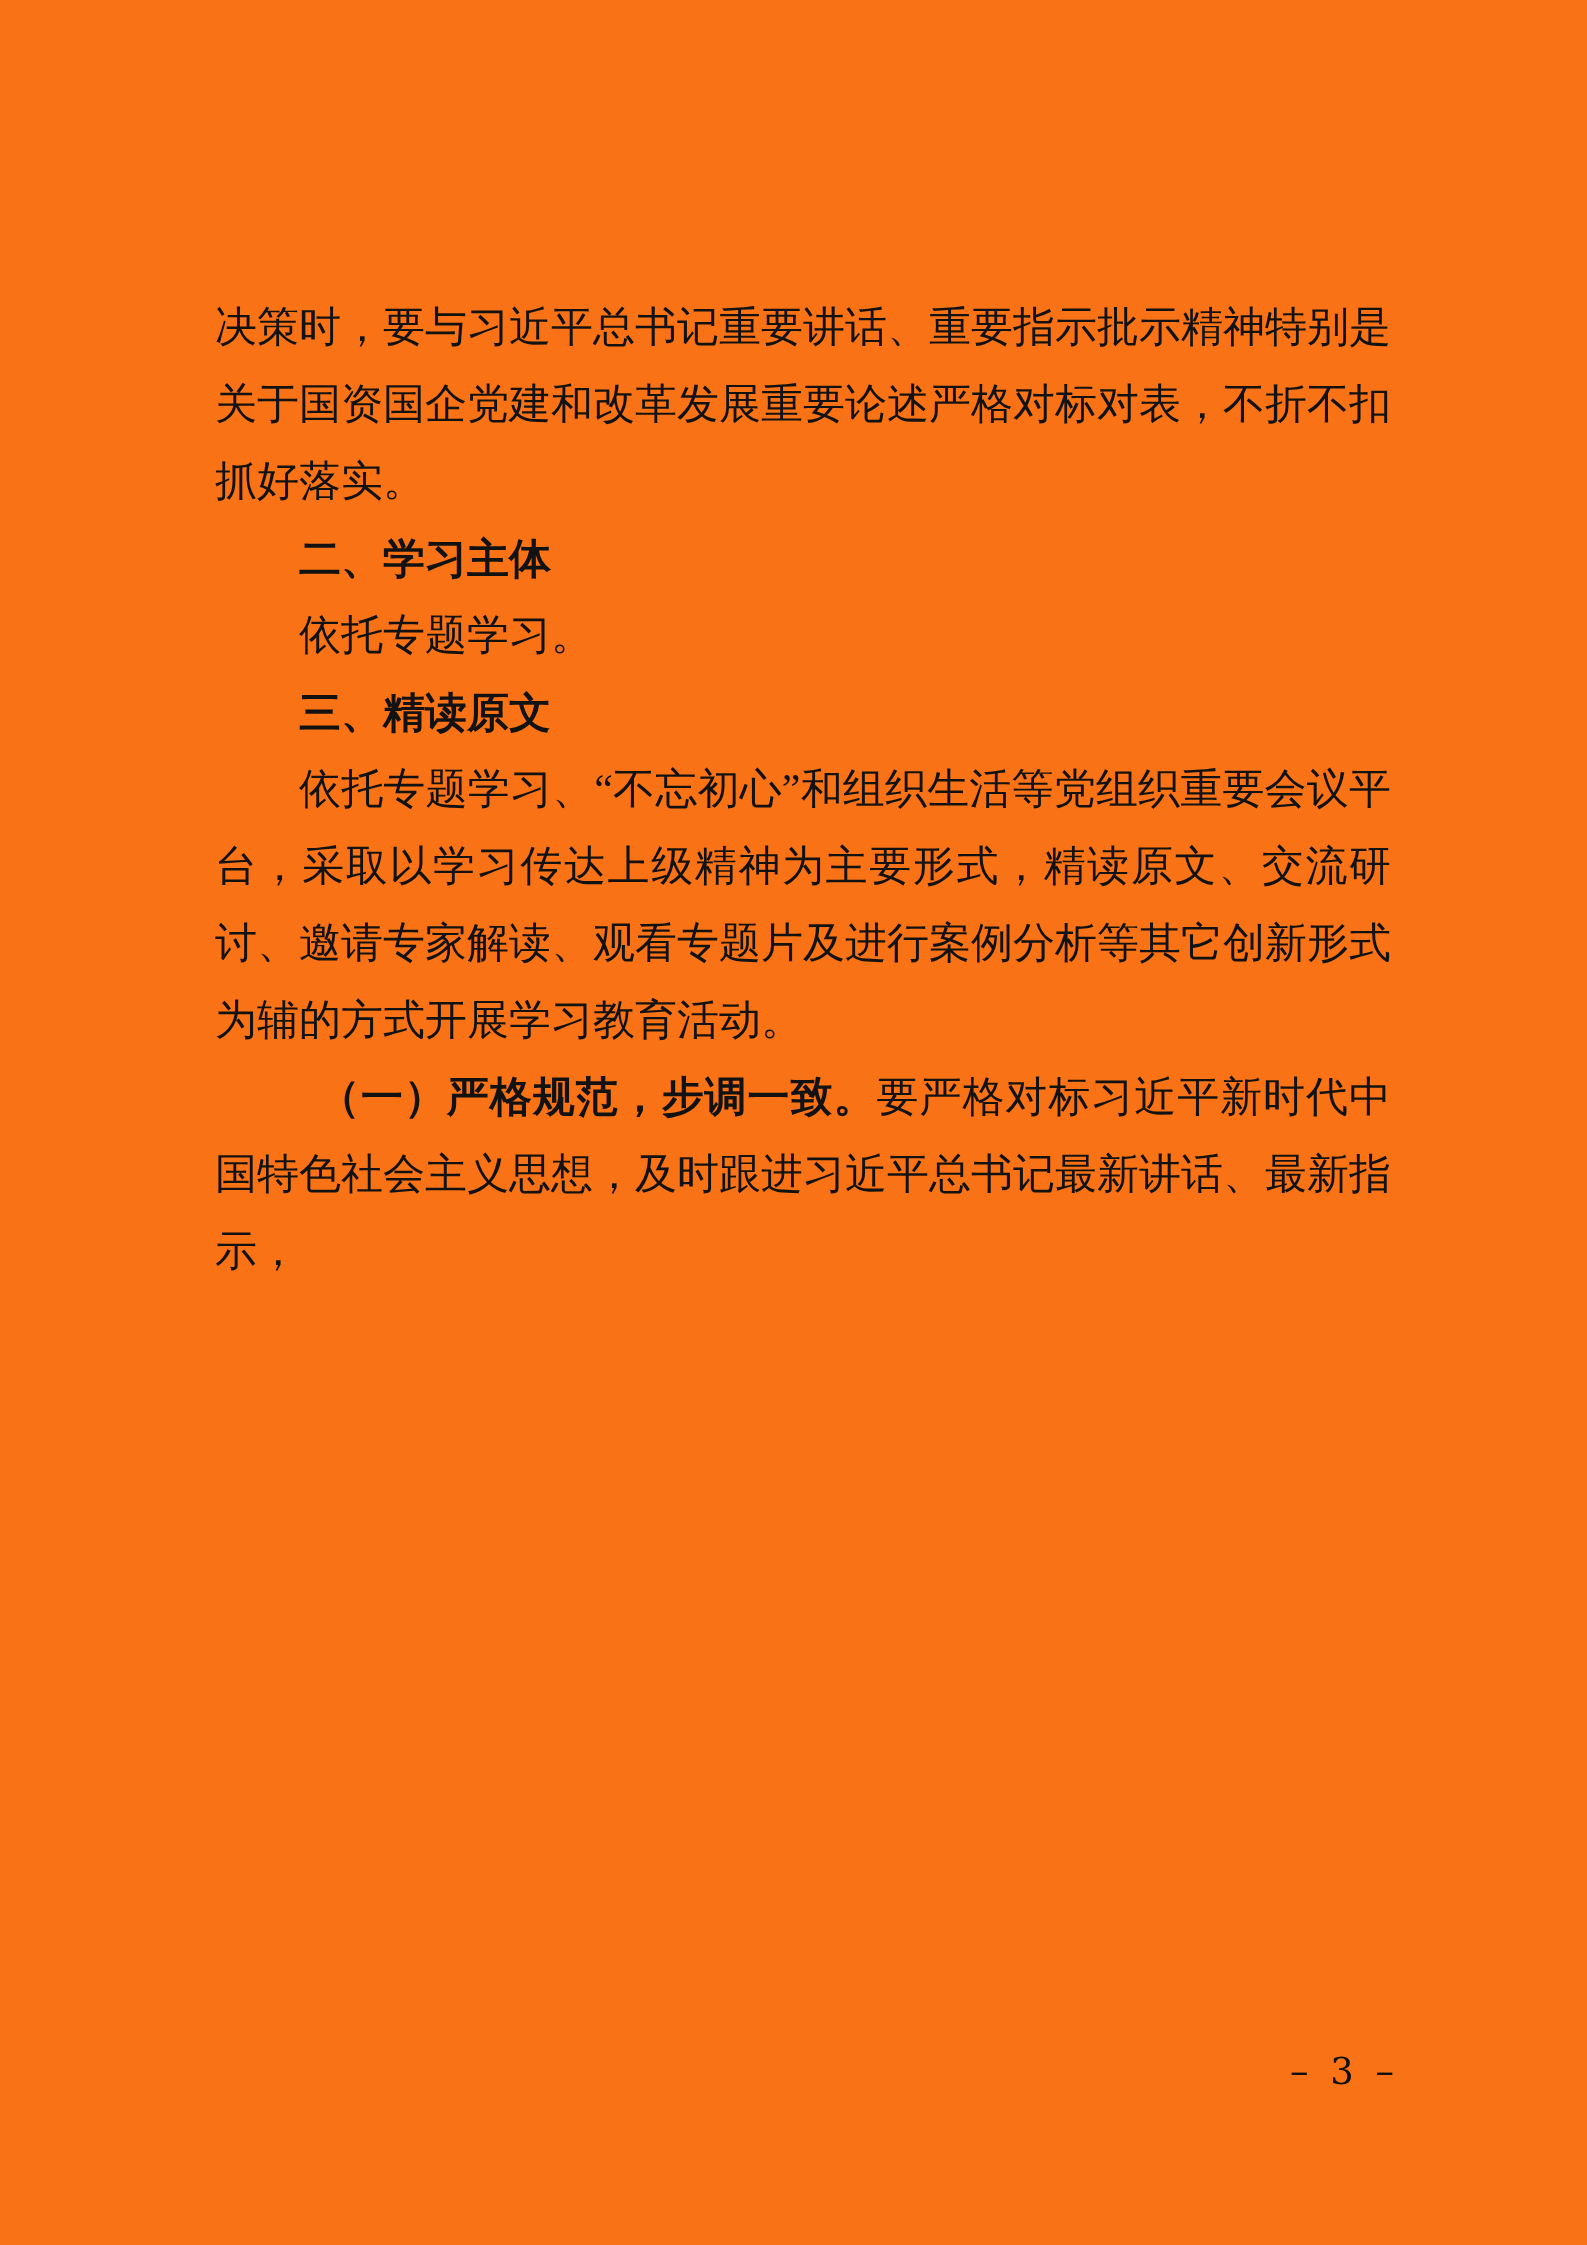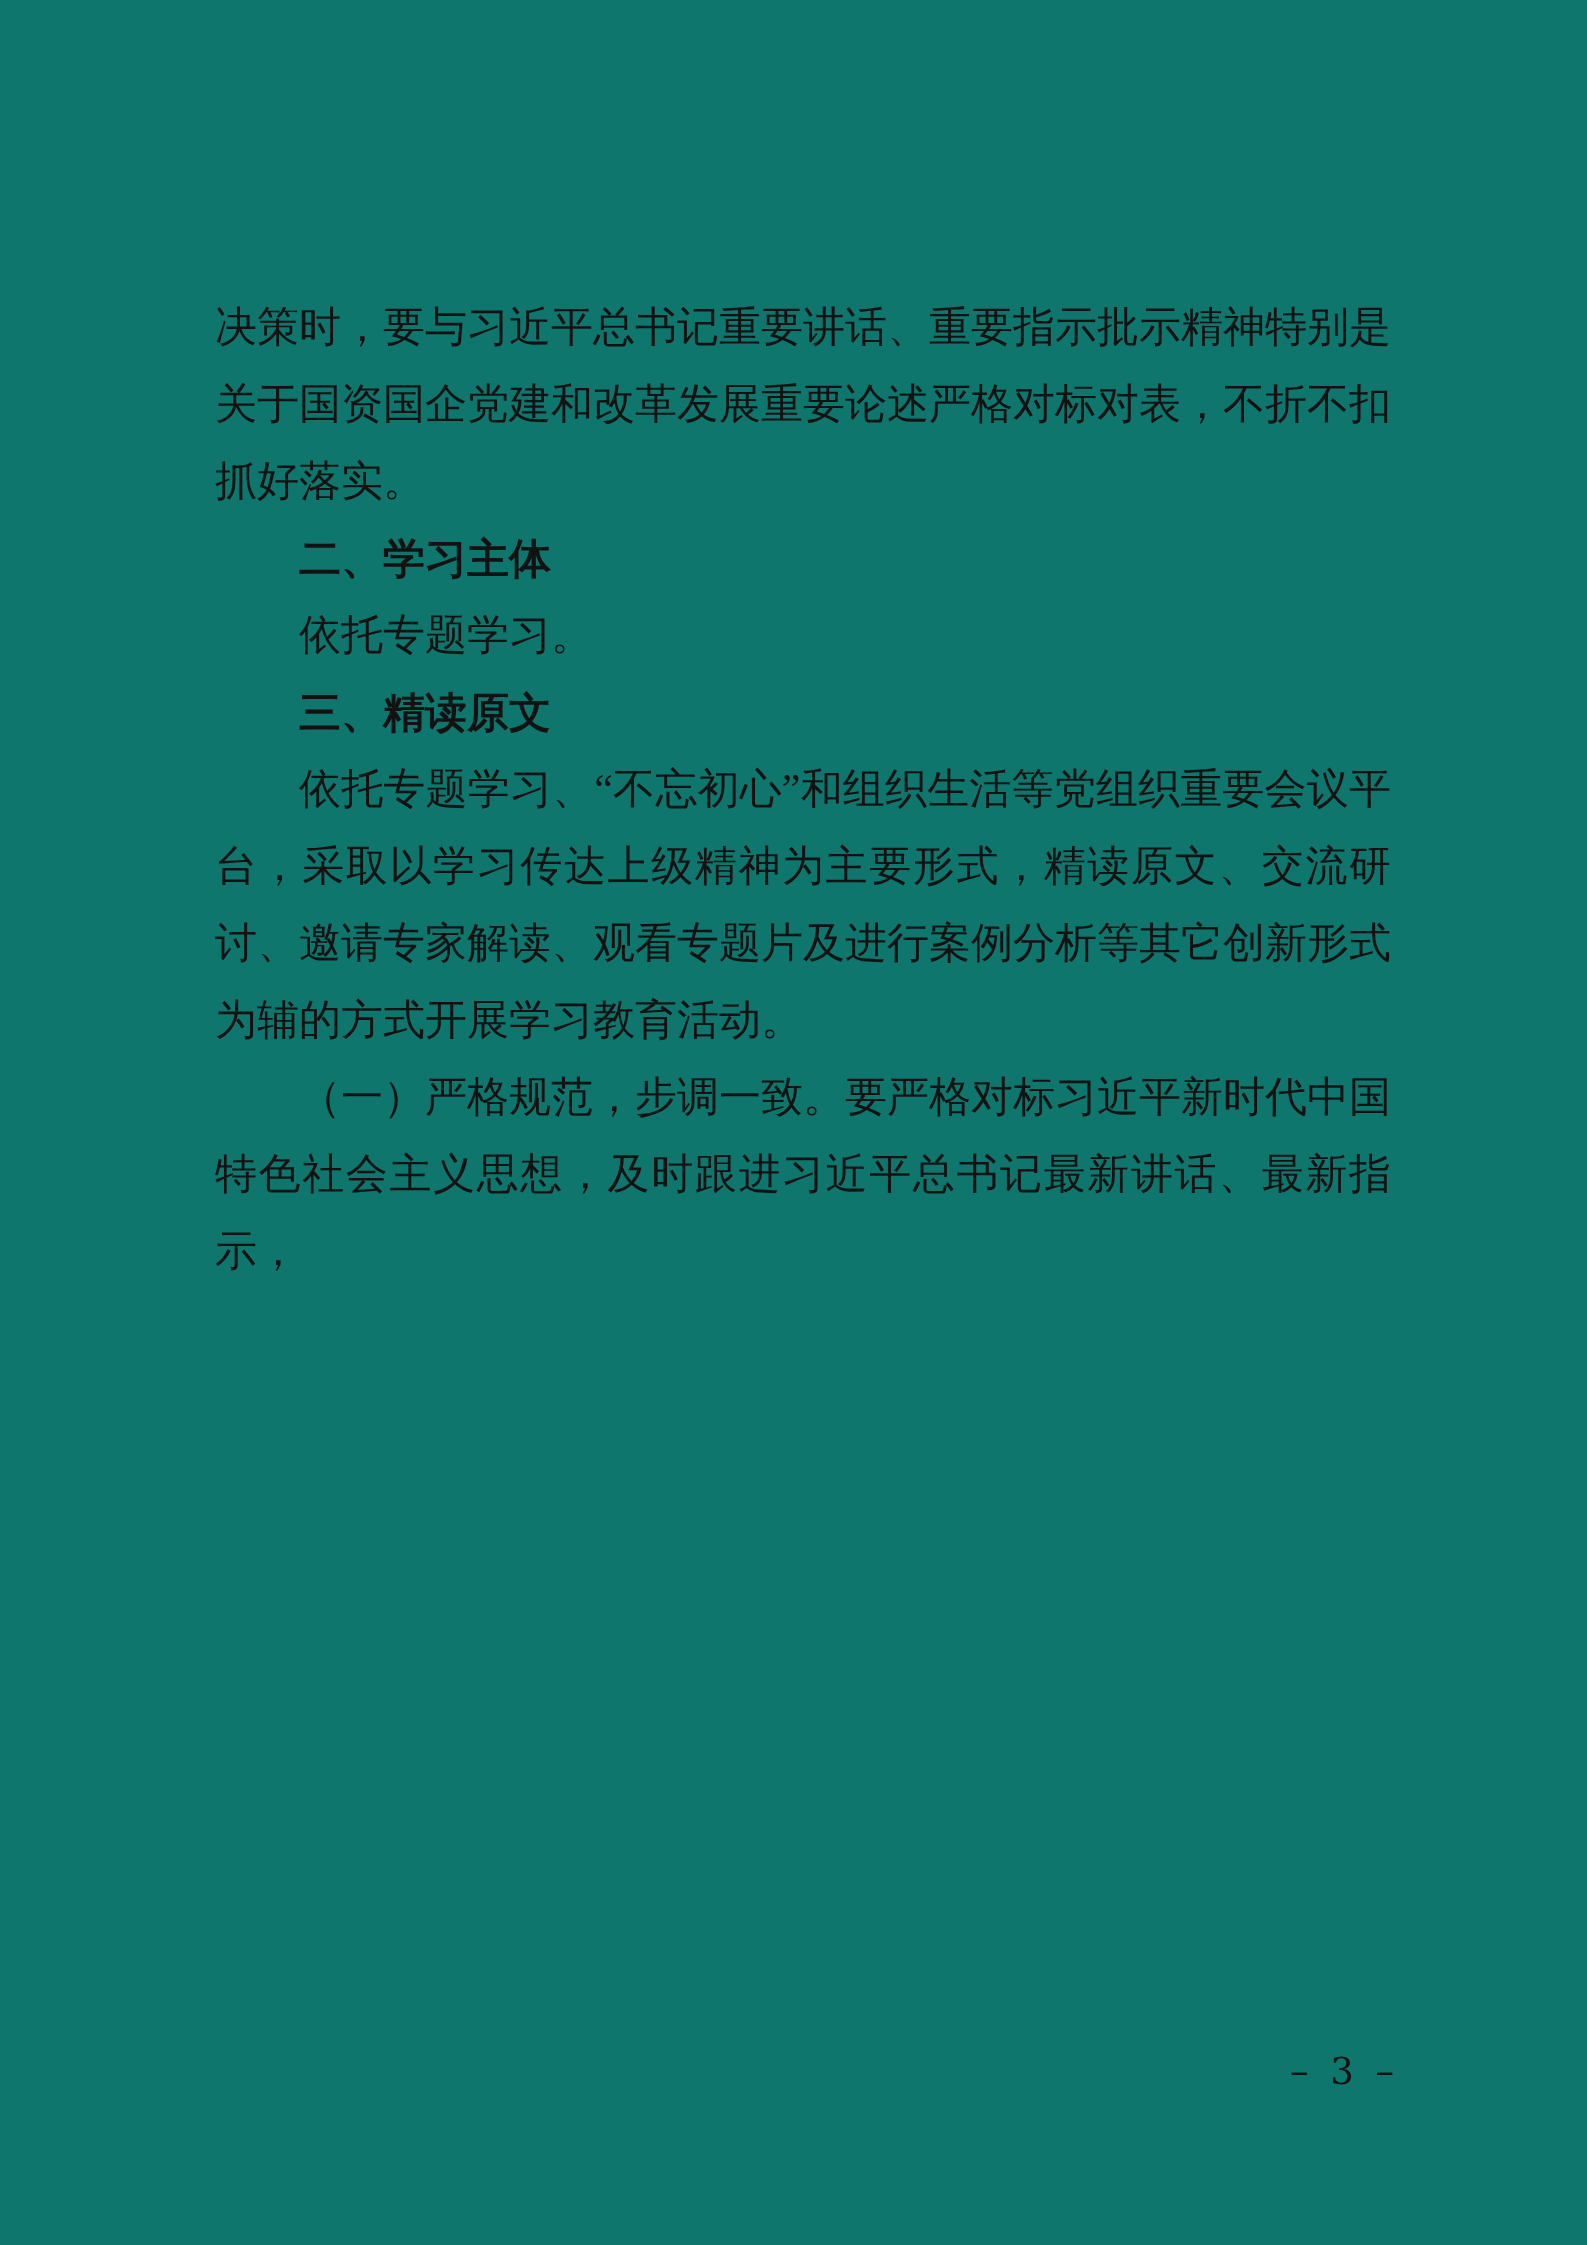--- a/index.html
+++ b/index.html
@@ -11,21 +11,21 @@
     position: relative;
     width: 1587px;
     height: 2245px;
     overflow: hidden;
     font-family: "Liberation Serif", serif;
     color: #111111;
   }
   .page {
     position: absolute;
     inset: 0;
-    background: #0f766e;
+    background: #f97316;
   }
   .doc-body {
     position: absolute;
     left: 215px;
     top: 289px;
     width: 1176px;
     font-size: 42px;
     line-height: 77px;
     color: #121212;
   }
@@ -38,21 +38,22 @@
     text-indent: 2em;
   }
   .heading {
     margin: 0;
     font-weight: 700;
     font-family: Liberation Sans, sans-serif;
     text-indent: 2em;
     text-align: left;
   }
   .lead-bold {
-    font-weight: 400;
+    font-weight: 700;
+    margin-left: 19px;
   }
   .page-number {
     position: absolute;
     left: 1290px;
     top: 2047px;
     font-size: 37px;
     line-height: 50px;
     letter-spacing: 5px;
     font-family: "DejaVu Serif", serif;
     color: #111111;

